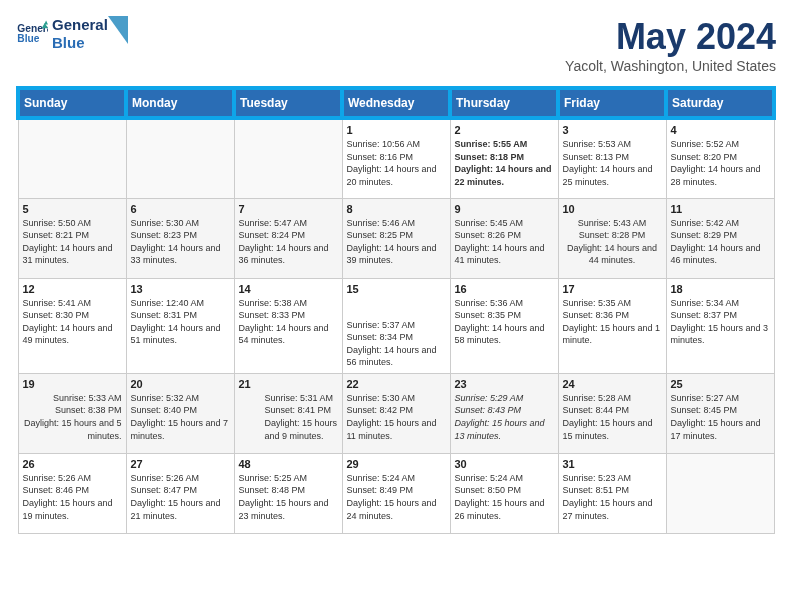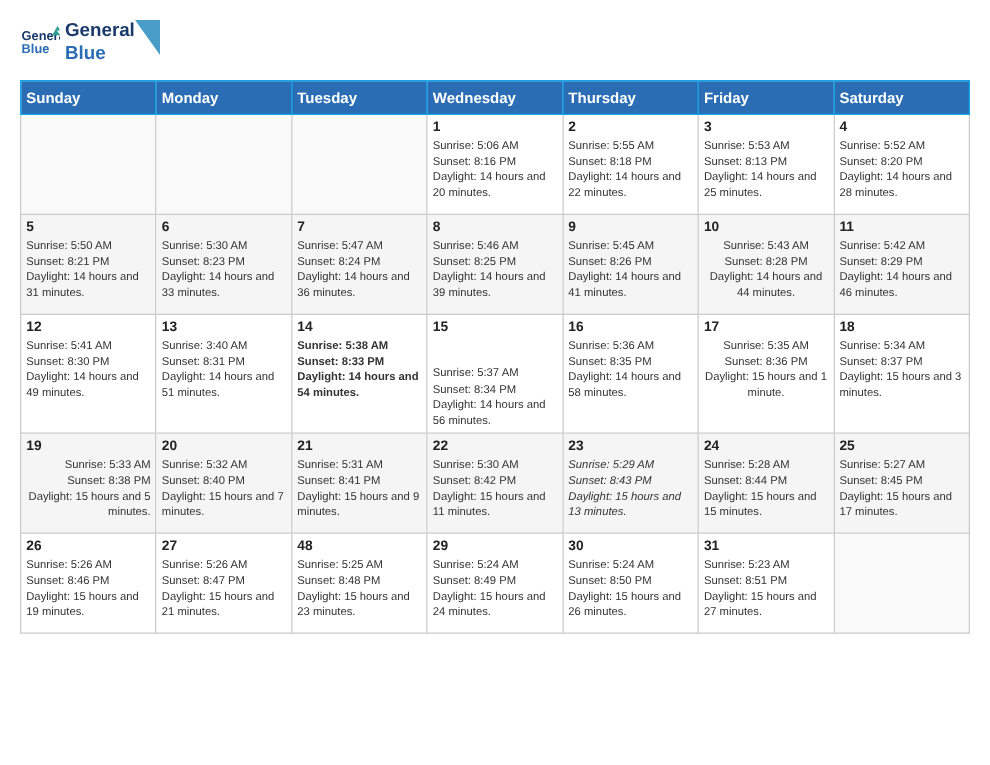--- a/index.html
+++ b/index.html
@@ -42,21 +42,21 @@
       border-collapse: collapse;
       table-layout: fixed;
     }
     thead th {
       background-color: #2a6db5;
       color: #fff;
       font-size: 12px;
       font-weight: bold;
       padding: 6px 4px;
       text-align: left;
-      border: 1px solid #0ea5e9;
+      border: 4px solid #0ea5e9;
     }
     tbody td {
       vertical-align: top;
       border: 1px solid #ccc;
       padding: 4px 4px 4px 4px;
       font-size: 9.5px;
       color: #333;
       height: 80px;
       background: #fff;
     }
@@ -90,20 +90,24 @@
       <polygon points="40,16 50,16 45,8" fill="#2a9d8f"></polygon>
     </svg>
     <div style="display:flex; flex-direction:column;">
       <span style="font-size:15px;font-weight:bold;color:#1a3a6b;line-height:1.2;">General</span>
       <span style="font-size:15px;font-weight:bold;color:#2a6db5;line-height:1.2;">Blue</span>
     </div>
     <svg width="20" height="28" viewBox="0 0 20 28" style="margin-left:-4px;margin-top:-8px;">
       <polygon points="0,0 20,0 20,28" fill="#2a8cbf" opacity="0.85"></polygon>
     </svg>
   </div>
+  <div class="title-area">
+    <div class="month-title">May 2024</div>
+    <div class="location">Yacolt, Washington, United States</div>
+  </div>
 </div>
 
 <table>
   <thead>
     <tr>
     <th>Sunday</th>
         <th>Monday</th>
         <th>Tuesday</th>
         <th>Wednesday</th>
         <th>Thursday</th>
@@ -111,27 +115,27 @@
         <th>Saturday</th>
       </tr>
   </thead>
   <tbody>
   <tr>
         <td class="empty-cell"></td>
         <td class="empty-cell"></td>
         <td class="empty-cell"></td>
         <td>
           <div class="day-num">1</div>
-          <div class="day-info" style="white-space: pre-wrap;">Sunrise: 5:06 AM
+          <div class="day-info" style="white-space: pre-wrap;">Sunrise: 10:56 AM
 Sunset: 8:16 PM
 Daylight: 14 hours and 20 minutes.</div>
         </td>
         <td>
           <div class="day-num">2</div>
-          <div class="day-info" style="white-space: pre-wrap;">Sunrise: 5:55 AM
+          <div class="day-info" style="white-space: pre-wrap; font-weight: bold;">Sunrise: 5:55 AM
 Sunset: 8:18 PM
 Daylight: 14 hours and 22 minutes.</div>
         </td>
         <td>
           <div class="day-num">3</div>
           <div class="day-info" style="white-space: pre-wrap;">Sunrise: 5:53 AM
 Sunset: 8:13 PM
 Daylight: 14 hours and 25 minutes.</div>
         </td>
         <td>
@@ -187,45 +191,45 @@
       </tr>
       <tr>
         <td>
           <div class="day-num">12</div>
           <div class="day-info" style="white-space: pre-wrap;">Sunrise: 5:41 AM
 Sunset: 8:30 PM
 Daylight: 14 hours and 49 minutes.</div>
         </td>
         <td>
           <div class="day-num">13</div>
-          <div class="day-info" style="white-space: pre-wrap;">Sunrise: 3:40 AM
+          <div class="day-info" style="white-space: pre-wrap;">Sunrise: 12:40 AM
 Sunset: 8:31 PM
 Daylight: 14 hours and 51 minutes.</div>
         </td>
         <td>
           <div class="day-num">14</div>
-          <div class="day-info" style="white-space: pre-wrap; font-weight: bold;">Sunrise: 5:38 AM
+          <div class="day-info" style="white-space: pre-wrap;">Sunrise: 5:38 AM
 Sunset: 8:33 PM
 Daylight: 14 hours and 54 minutes.</div>
         </td>
         <td>
           <div class="day-num">15</div>
           <div class="day-info" style="white-space: pre-wrap; margin-top: 24px;">Sunrise: 5:37 AM
 Sunset: 8:34 PM
 Daylight: 14 hours and 56 minutes.</div>
         </td>
         <td>
           <div class="day-num">16</div>
           <div class="day-info" style="white-space: pre-wrap;">Sunrise: 5:36 AM
 Sunset: 8:35 PM
 Daylight: 14 hours and 58 minutes.</div>
         </td>
         <td>
           <div class="day-num">17</div>
-          <div class="day-info" style="white-space: pre-wrap; text-align: center;">Sunrise: 5:35 AM
+          <div class="day-info" style="white-space: pre-wrap;">Sunrise: 5:35 AM
 Sunset: 8:36 PM
 Daylight: 15 hours and 1 minute.</div>
         </td>
         <td>
           <div class="day-num">18</div>
           <div class="day-info" style="white-space: pre-wrap;">Sunrise: 5:34 AM
 Sunset: 8:37 PM
 Daylight: 15 hours and 3 minutes.</div>
         </td>
       </tr>
@@ -237,21 +241,21 @@
 Daylight: 15 hours and 5 minutes.</div>
         </td>
         <td>
           <div class="day-num">20</div>
           <div class="day-info" style="white-space: pre-wrap;">Sunrise: 5:32 AM
 Sunset: 8:40 PM
 Daylight: 15 hours and 7 minutes.</div>
         </td>
         <td>
           <div class="day-num">21</div>
-          <div class="day-info" style="white-space: pre-wrap;">Sunrise: 5:31 AM
+          <div class="day-info" style="white-space: pre-wrap; margin-left: 26px;">Sunrise: 5:31 AM
 Sunset: 8:41 PM
 Daylight: 15 hours and 9 minutes.</div>
         </td>
         <td>
           <div class="day-num">22</div>
           <div class="day-info" style="white-space: pre-wrap;">Sunrise: 5:30 AM
 Sunset: 8:42 PM
 Daylight: 15 hours and 11 minutes.</div>
         </td>
         <td>

